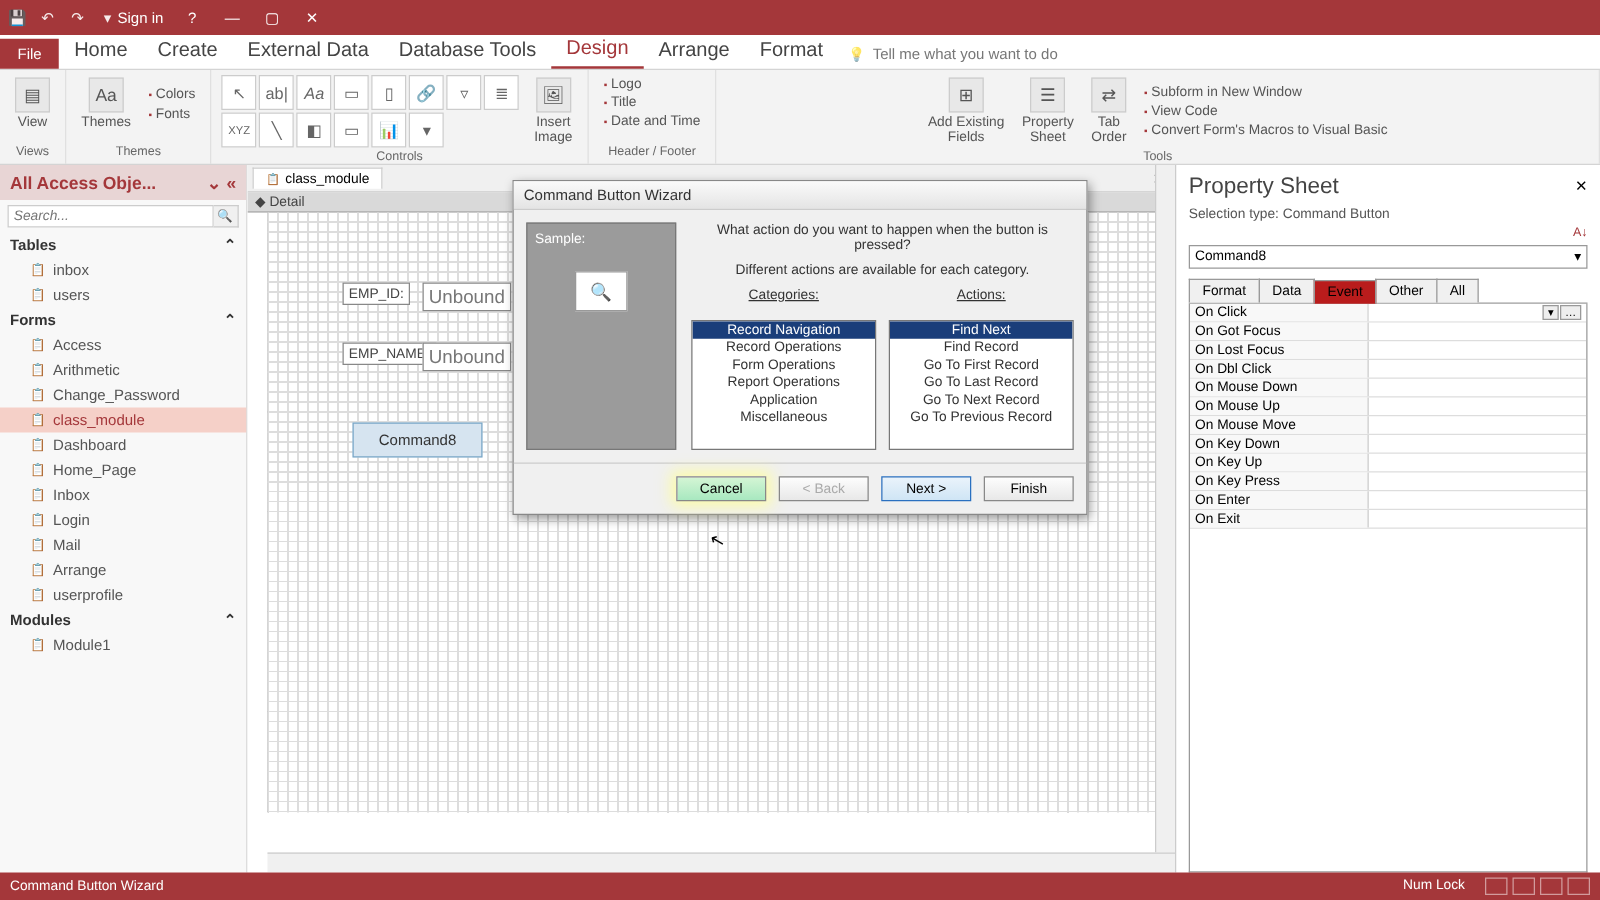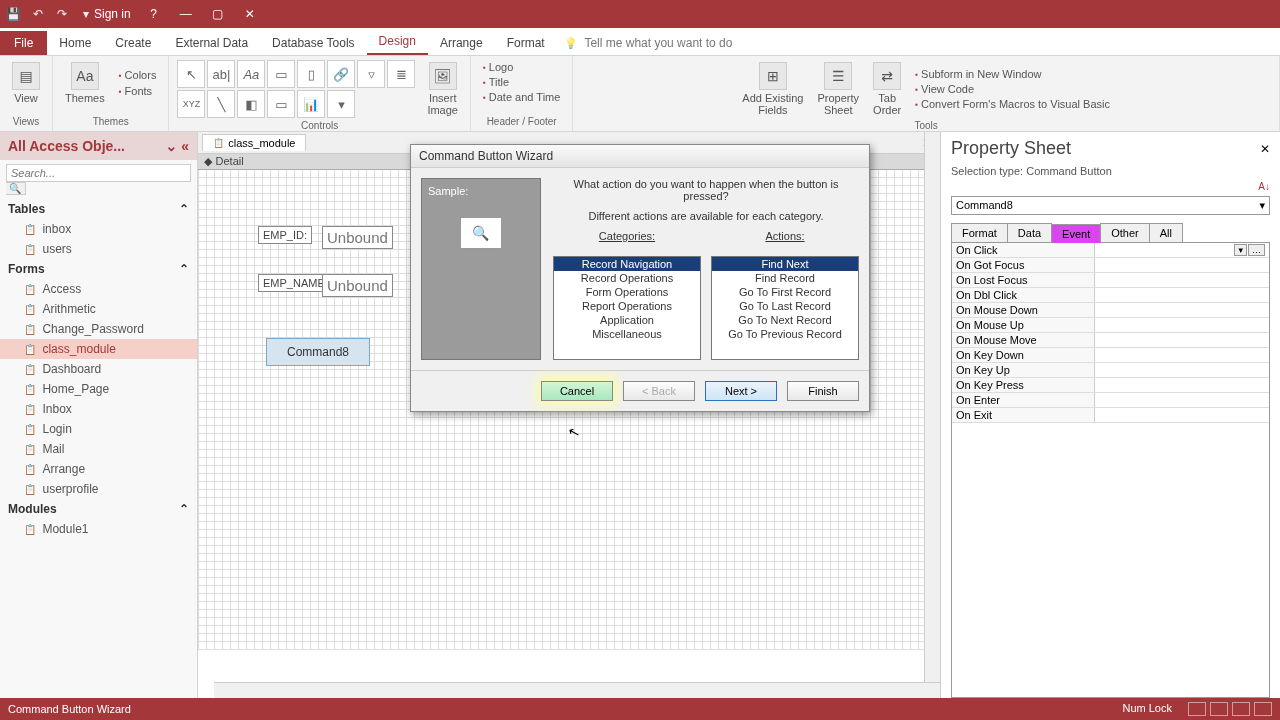--- a/index.html
+++ b/index.html
@@ -11,21 +11,21 @@
 .titlebar .qat-icon { width: 16px; height: 16px; display: flex; align-items: center; justify-content: center; opacity: 0.9; }
 .titlebar .center { flex: 1; display: flex; justify-content: center; gap: 40px; align-items: center; }
 .titlebar .context-title { color: #fff; opacity: 0.95; }
 .titlebar .db-title { color: #fff; opacity: 0.95; font-size: 11px; }
 .titlebar .right { display: flex; gap: 14px; align-items: center; }
 .titlebar .win-btn { width: 18px; height: 18px; display: flex; align-items: center; justify-content: center; cursor: pointer; }
 
 
 .ribbon-tabs { background: #fff; height: 28px; display: flex; align-items: flex-end; border-bottom: 1px solid #d4d4d4; }
 .file-tab { background: #a4373a; color: #fff; padding: 5px 14px; font-size: 12px; cursor: pointer; }
-.rtab { padding: 5px 12px; font-size: 12px; color: #444; cursor: pointer; }
+.rtab { padding: 5px 12px; font-size: 16px; color: #444; cursor: pointer; }
 .rtab.active { color: #a4373a; border-bottom: 2px solid #a4373a; }
 .tellme { padding: 5px 8px; font-size: 12px; color: #777; display: flex; align-items: center; gap: 6px; }
 .tellme::before { content: "💡"; font-size: 11px; opacity: 0.6; }
 
 
 .ribbon { background: #f3f3f3; height: 76px; border-bottom: 1px solid #d4d4d4; display: flex; font-size: 11px; color: #555; }
 .rgroup { border-right: 1px solid #e0e0e0; padding: 4px 8px; display: flex; flex-direction: column; justify-content: space-between; align-items: center; }
 .rgroup-label { font-size: 10px; color: #666; text-align: center; margin-top: 2px; }
 .rgroup-top { display: flex; gap: 6px; align-items: center; }
 .big-btn { display: flex; flex-direction: column; align-items: center; gap: 2px; cursor: pointer; padding: 2px 4px; }
@@ -35,50 +35,50 @@
 .control-btn { width: 28px; height: 28px; border: 1px solid #ccc; background: #fff; display: flex; align-items: center; justify-content: center; cursor: pointer; font-size: 13px; color: #666; }
 .controls-gallery { display: flex; flex-wrap: wrap; gap: 2px; width: 240px; }
 .hf-stack { display: flex; flex-direction: column; gap: 1px; }
 
 
 .workspace { display: flex; height: calc(720px - 28px - 28px - 76px - 22px); position: relative; }
 
 
 .navpane { width: 198px; background: #f8f8f8; border-right: 1px solid #d4d4d4; display: flex; flex-direction: column; font-size: 12px; }
 .nav-header { background: #e8d5d5; padding: 6px 8px; display: flex; justify-content: space-between; align-items: center; font-size: 14px; font-weight: bold; color: #a4373a; }
-.nav-search { padding: 4px 6px; display: flex; flex-direction: column; }
+.nav-search { padding: 4px 6px; display: flex; }
 .nav-search input { flex: 1; font-size: 11px; font-style: italic; padding: 2px 4px; border: 1px solid #ccc; }
 .nav-search-btn { width: 20px; border: 1px solid #ccc; border-left: none; background: #f0f0f0; display: flex; align-items: center; justify-content: center; font-size: 10px; cursor: pointer; }
 .nav-cat { padding: 3px 8px; font-weight: bold; color: #333; display: flex; justify-content: space-between; cursor: pointer; }
 .nav-item { padding: 3px 8px 3px 24px; cursor: pointer; display: flex; align-items: center; gap: 6px; color: #555; }
 .nav-item.sel { background: #f5d0c8; color: #a4373a; }
 .nav-item::before { content: "📋"; font-size: 10px; }
 
 
 .canvas-wrap { flex: 1; background: #fff; position: relative; overflow: hidden; }
 .tab-strip { height: 22px; background: #f0f0f0; border-bottom: 1px solid #ccc; display: flex; align-items: center; }
 .doc-tab { background: #fff; border: 1px solid #ccc; border-bottom: none; padding: 2px 10px; font-size: 11px; display: flex; align-items: center; gap: 4px; margin-left: 4px; }
 .doc-tab::before { content: "📋"; font-size: 9px; }
 .doc-close { margin-left: auto; padding: 2px 8px; cursor: pointer; font-size: 12px; color: #666; }
 .section-bar { background: #d9d9d9; padding: 1px 6px; font-size: 11px; color: #444; border-bottom: 1px solid #aaa; }
-.design-grid { position: relative; height: 480px; background-image: repeating-linear-gradient(0deg, #ddd 0 1px, transparent 1px 8px), repeating-linear-gradient(90deg, #ddd 0 1px, transparent 1px 8px), repeating-linear-gradient(0deg, #aaa 0 1px, transparent 1px 80px), repeating-linear-gradient(90deg, #aaa 0 1px, transparent 1px 80px); margin-left: 0; }
+.design-grid { position: relative; height: 480px; background-image: repeating-linear-gradient(0deg, #ddd 0 1px, transparent 1px 8px), repeating-linear-gradient(90deg, #ddd 0 1px, transparent 1px 8px), repeating-linear-gradient(0deg, #aaa 0 1px, transparent 1px 80px), repeating-linear-gradient(90deg, #aaa 0 1px, transparent 1px 80px); margin-left: 16px; }
 .fld-label { position: absolute; background: #fff; border: 1px solid #888; padding: 2px 4px; font-size: 11px; color: #444; }
 .fld-box { position: absolute; background: #fff; border: 1px solid #888; padding: 2px 4px; font-size: 15px; color: #777; min-width: 60px; }
 .cmd-btn { position: absolute; background: #d6e4f0; border: 1px solid #7aa7c7; padding: 6px 20px; font-size: 12px; color: #333; text-align: center; }
 
 
 .propsheet { width: 340px; background: #fff; border-left: 1px solid #ccc; display: flex; flex-direction: column; font-size: 11px; }
 .ps-header { padding: 6px 10px; display: flex; justify-content: space-between; align-items: center; }
 .ps-title { font-size: 18px; color: #444; }
 .ps-close { cursor: pointer; font-size: 12px; }
 .ps-sub { padding: 0 10px 4px; font-size: 11px; color: #555; }
 .ps-combo { margin: 4px 10px; border: 1px solid #999; padding: 2px 4px; display: flex; justify-content: space-between; font-size: 11px; }
 .ps-tabs { display: flex; border-bottom: 1px solid #999; margin: 4px 10px 0; font-size: 11px; }
 .ps-tab { padding: 3px 10px; border: 1px solid #999; border-bottom: none; background: #f0f0f0; margin-right: -1px; cursor: pointer; }
-.ps-tab.active { background: #d946ef; position: relative; top: 1px; }
+.ps-tab.active { background: #b91c1c; position: relative; top: 1px; }
 .ps-grid { margin: 0 10px; border: 1px solid #999; border-top: none; flex: 1; overflow: auto; }
 .ps-row { display: flex; border-bottom: 1px solid #ddd; }
 .ps-row .k { width: 45%; padding: 1px 4px; background: #f8f8f8; border-right: 1px solid #ccc; }
 .ps-row .v { flex: 1; padding: 1px 4px; display: flex; justify-content: space-between; }
 .ps-row.sel .v { background: #fff; }
 .builder { display: flex; gap: 1px; }
 .builder span { border: 1px solid #999; padding: 0 3px; font-size: 9px; background: #eee; }
 
 
 .statusbar { position: absolute; bottom: 0; left: 0; right: 0; height: 22px; background: #a4373a; color: #fff; font-size: 11px; display: flex; align-items: center; padding: 0 8px; justify-content: space-between; }

